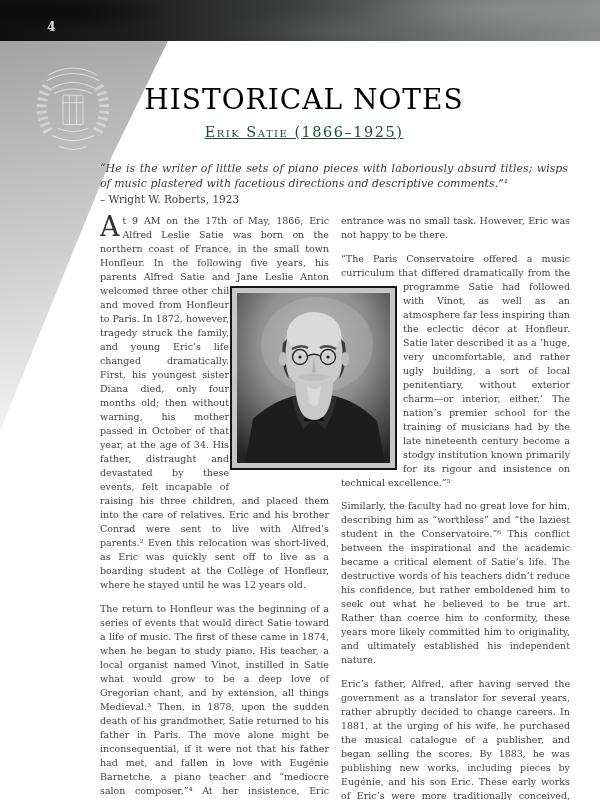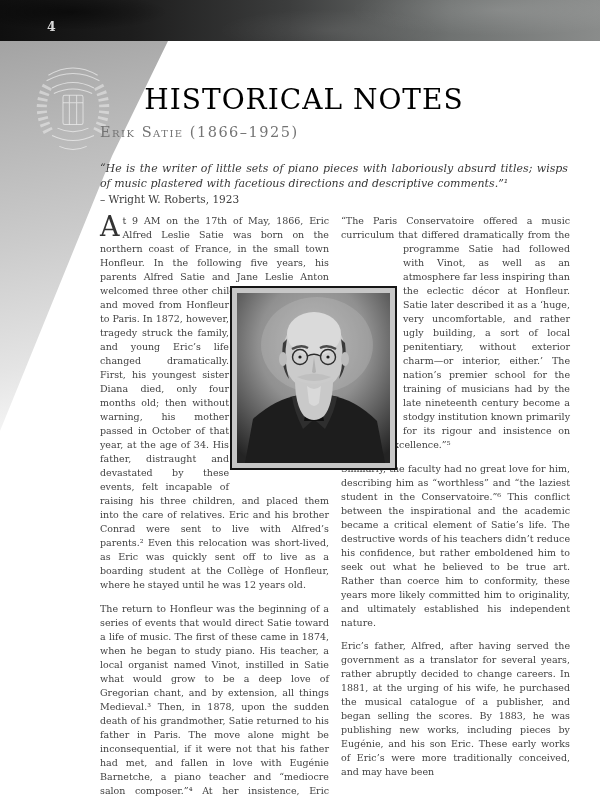--- a/index.html
+++ b/index.html
@@ -29,22 +29,22 @@
   }
   .crest{position:absolute;left:32px;top:48px;width:82px;height:112px;opacity:.75;}
   
   .title{
     position:absolute;top:83px;left:100px;width:470px;box-sizing:border-box;
     padding-right:62px;text-align:center;
     font-size:28px;letter-spacing:1px;color:#000000;white-space:nowrap;
   }
   .subtitle{
     position:absolute;top:124px;left:100px;width:470px;box-sizing:border-box;
-    padding-right:62px;text-align:left;
-    font-variant:small-caps;font-size:14.5px;letter-spacing:1.5px;color:#737373;
+    padding-right:62px;text-align:center;
+    font-variant:small-caps;font-size:14.5px;letter-spacing:1.5px;color:#14532d;text-decoration:underline;
   }
   
   .quote{
     position:absolute;top:161px;left:100px;width:468px;
     font-style:italic;font-size:11px;line-height:15px;color:#383838;text-align:justify;
   }
   .attr{
     font-style:normal;font-size:10.5px;color:#3c3c3c;
     padding-right:3px;margin-top:1px;
   }
@@ -102,20 +102,21 @@
   <div class="attr">– Wright W. Roberts, 1923</div>
 </div>
 
 <div class="cols">
   <div class="col">
     <p><span class="dropcap">A</span><span>t 9 AM on the 17th of May, 1866, Eric Alfred Leslie Satie was born on the northern coast of France, in the small town Honfleur. In the following five years, his parents Alfred Satie and Jane Leslie Anton welcomed three other children </span><span class="spacer-r"></span><span>into the family, and moved from Honfleur to Paris. In 1872, however, tragedy struck the family, and young Eric’s life changed dramatically. First, his youngest sister Diana died, only four months old; then without warning, his mother passed in October of that year, at the age of 34. His father, distraught and devastated by these events, felt incapable of raising his three children, and placed them into the care of relatives. Eric and his brother Conrad were sent to live with Alfred’s parents.² Even this relocation was short-lived, as Eric was quickly sent off to live as a boarding student at the Collège of Honfleur, where he stayed until he was 12 years old.</span></p>
     <p>The return to Honfleur was the beginning of a series of events that would direct Satie toward a life of music. The first of these came in 1874, when he began to study piano. His teacher, a local organist named Vinot, instilled in Satie what would grow to be a deep love of Gregorian chant, and by extension, all things Medieval.³ Then, in 1878, upon the sudden death of his grandmother, Satie returned to his father in Paris. The move alone might be inconsequential, if it were not that his father had met, and fallen in love with Eugénie Barnetche, a piano teacher and “mediocre salon composer.”⁴ At her insistence, Eric applied to the Paris Conservatoire.</p>
 
   </div>
   <div class="col">
+    <p>entrance was no small task. However, Eric was not happy to be there.</p>
     <p><span>“The Paris Conservatoire offered a music curriculum that differed dramatically from the </span><span class="spacer-l"></span><span>programme Satie had followed with Vinot, as well as an atmosphere far less inspiring than the eclectic décor at Honfleur. Satie later described it as a ‘huge, very uncomfortable, and rather ugly building, a sort of local penitentiary, without exterior charm—or interior, either.’ The nation’s premier school for the training of musicians had by the late nineteenth century become a stodgy institution known primarily for its rigour and insistence on technical excellence.”⁵</span></p>
     <p>Similarly, the faculty had no great love for him, describing him as “worthless” and “the laziest student in the Conservatoire.”⁶ This conflict between the inspirational and the academic became a critical element of Satie’s life. The destructive words of his teachers didn’t reduce his confidence, but rather emboldened him to seek out what he believed to be true art. Rather than coerce him to conformity, these years more likely committed him to originality, and ultimately established his independent nature.</p>
     <p>Eric’s father, Alfred, after having served the government as a translator for several years, rather abruptly decided to change careers. In 1881, at the urging of his wife, he purchased the musical catalogue of a publisher, and began selling the scores. By 1883, he was publishing new works, including pieces by Eugénie, and his son Eric. These early works of Eric’s were more traditionally conceived, and may have been</p>
   </div>
 </div>
 
 <div class="photo-frame">
   <div class="photo-inner">
     <svg viewBox="0 0 153 170" preserveAspectRatio="none" aria-hidden="true">
       <defs>

